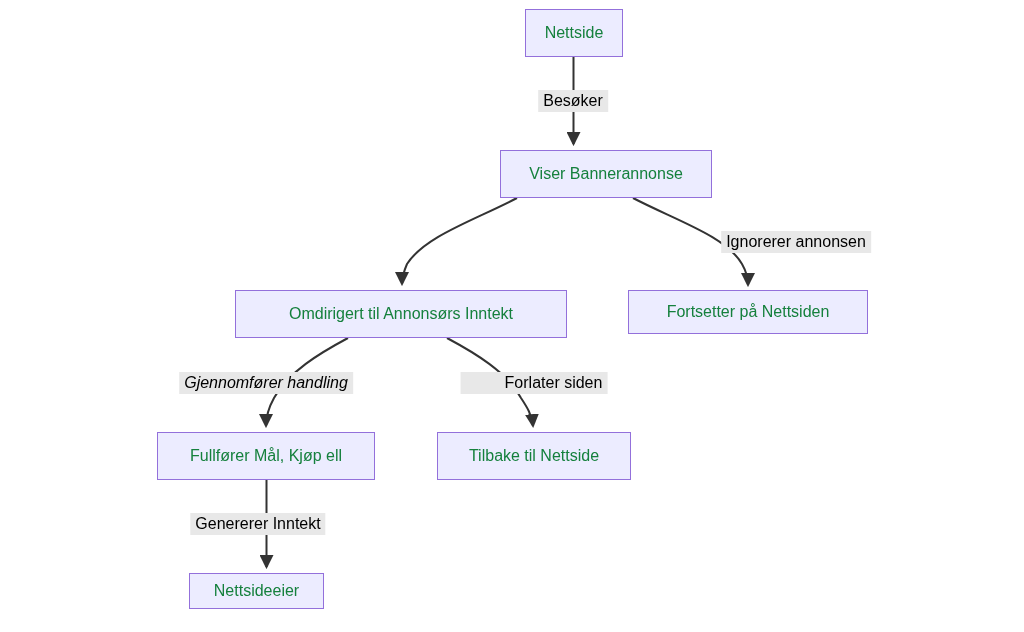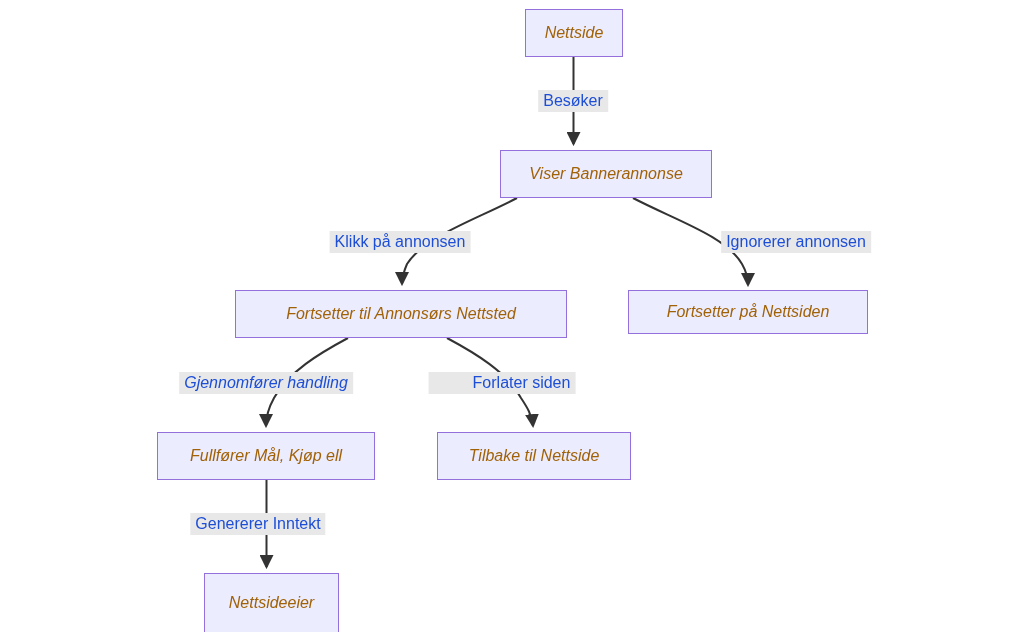--- a/index.html
+++ b/index.html
@@ -25,34 +25,33 @@
   .edges-svg path.edge {
     fill: none;
     stroke: #333333;
     stroke-width: 2px;
   }
   .node {
     position: absolute;
     box-sizing: border-box;
     background: #ECECFF;
     border: 1px solid #9370DB;
-    color: #a16207;
+    color: #15803d;
     font-size: 16px;
     display: flex;
     align-items: center;
     justify-content: center;
     text-align: center;
     white-space: nowrap;
-    font-style: italic;
   }
   .edge-label {
     position: absolute;
     transform: translate(-50%, -50%);
     background: #e8e8e8;
-    color: #1d4ed8;
+    color: #000000;
     font-size: 16px;
     padding: 2px 5px;
     white-space: nowrap;
   }
 </style>
 </head>
 <body>
 
 <div class="canvas">
 
@@ -67,35 +66,34 @@
     <path class="edge" d="M 633 198 C 675 220, 726 236, 742 264 C 746 271, 748 277, 748 285" marker-end="url(#arrowhead)"></path>
     <path class="edge" d="M 348 338 C 320 353, 288 372, 274 398 C 269 407, 266 415, 266 426" marker-end="url(#arrowhead)"></path>
     <path class="edge" d="M 447 338 C 475 353, 507 372, 521 398 C 527 407, 532 415, 533 426" marker-end="url(#arrowhead)"></path>
     <path class="edge" d="M 266.5 480 L 266.5 567" marker-end="url(#arrowhead)"></path>
   </svg>
 
   <div class="node" style="left:525px; top:9px; width:98px; height:48px;">Nettside</div>
 
   <div class="node" style="left:468px; top:150px; width:212px; height:48px;margin-left:32px;">Viser Bannerannonse</div>
 
-  <div class="node" style="left:235px; top:290px; width:332px; height:48px;">Fortsetter til Annonsørs Nettsted</div>
+  <div class="node" style="left:235px; top:290px; width:332px; height:48px;">Omdirigert til Annonsørs Inntekt</div>
 
   <div class="node" style="left:628px; top:290px; width:240px; height:44px;">Fortsetter på Nettsiden</div>
 
   <div class="node" style="left:437px; top:432px; width:194px; height:48px;">Tilbake til Nettside</div>
 
   <div class="node" style="left:157px; top:432px; width:218px; height:48px;">Fullfører Mål, Kjøp ell</div>
 
-  <div class="node" style="left:204px; top:573px; width:135px; height:60px;">Nettsideeier</div>
+  <div class="node" style="left:189px; top:573px; width:135px; height:36px;">Nettsideeier</div>
 
   <div class="edge-label" style="left:573px; top:101px;">Besøker</div>
 
-  <div class="edge-label" style="left:400px; top:242px;">Klikk på annonsen</div>
 
   <div class="edge-label" style="left:748px; top:242px;margin-left:48px;">Ignorerer annonsen</div>
 
   <div class="edge-label" style="left:266px; top:383px;font-style:italic;">Gjennomfører handling</div>
 
-  <div class="edge-label" style="left:502px; top:383px;padding-left:44px;">Forlater siden</div>
+  <div class="edge-label" style="left:534px; top:383px;padding-left:44px;">Forlater siden</div>
 
   <div class="edge-label" style="left:258px; top:524px;">Genererer Inntekt</div>
 
 </div>
 
 </body></html>

